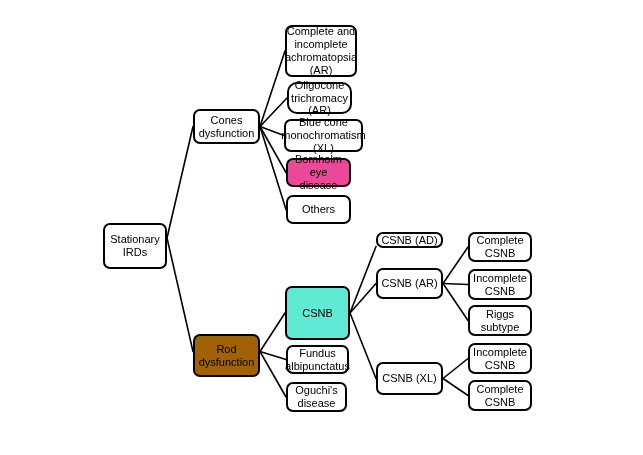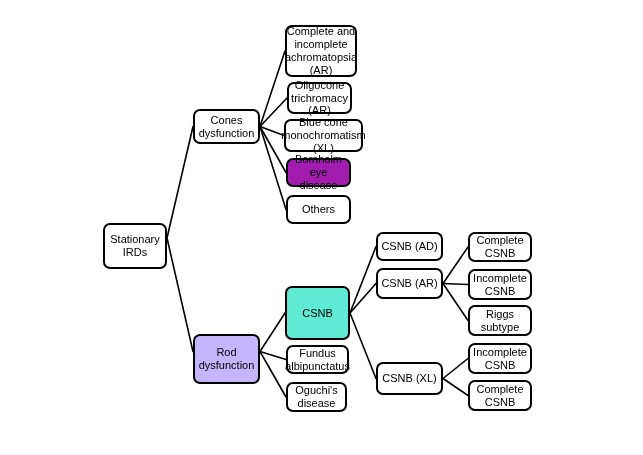--- a/index.html
+++ b/index.html
@@ -70,45 +70,45 @@
   <div id="nodes">
       <div class="node" style="left: 103px; top: 223px; width: 64px; height: 46px; border-color: rgb(0, 0, 0); background: rgb(255, 255, 255); color: rgb(0, 0, 0);">
         <span>Stationary IRDs</span>
       </div>
       <div class="node" style="left: 193px; top: 109px; width: 67px; height: 35px; border-color: rgb(0, 0, 0); background: rgb(255, 255, 255); color: rgb(0, 0, 0);">
         <span>Cones dysfunction</span>
       </div>
       <div class="node" style="left: 285px; top: 25px; width: 72px; height: 52px; border-color: rgb(0, 0, 0); background: rgb(255, 255, 255); color: rgb(0, 0, 0);">
         <span>Complete and incomplete achromatopsia (AR)</span>
       </div>
-      <div class="node" style="left: 287px; top: 82px; width: 65px; height: 32px; border-color: rgb(0, 0, 0); background: rgb(255, 255, 255); color: rgb(0, 0, 0);">
+      <div class="node" style="left: 287px; top: 82px; width: 65px; height: 32px; border-color: rgb(0, 0, 0); background: rgb(255, 255, 255); color: rgb(0, 0, 0); border-radius: 10px;">
         <span>Oligocone trichromacy (AR)</span>
       </div>
       <div class="node" style="left: 284px; top: 119px; width: 79px; height: 33px; border-color: rgb(0, 0, 0); background: rgb(255, 255, 255); color: rgb(0, 0, 0);">
         <span>Blue cone monochromatism (XL)</span>
       </div>
-      <div class="node" style="left: 286px; top: 158px; width: 65px; height: 29px; border-color: rgb(0, 0, 0); background: #a21caf; color: rgb(0, 0, 0);">
+      <div class="node" style="left: 286px; top: 158px; width: 65px; height: 29px; border-color: rgb(0, 0, 0); background: #ec4899; color: rgb(0, 0, 0);">
         <span>Bornholm eye disease</span>
       </div>
       <div class="node" style="left: 286px; top: 195px; width: 65px; height: 29px; border-color: rgb(0, 0, 0); background: rgb(255, 255, 255); color: rgb(0, 0, 0);">
         <span>Others</span>
       </div>
-      <div class="node" style="left: 193px; top: 334px; width: 67px; height: 50px; border-color: rgb(0, 0, 0); background: #c4b5fd; color: rgb(0, 0, 0);">
+      <div class="node" style="left: 193px; top: 334px; width: 67px; height: 43px; border-color: rgb(0, 0, 0); background: #a16207; color: rgb(0, 0, 0);">
         <span>Rod dysfunction</span>
       </div>
       <div class="node" style="left: 285px; top: 286px; width: 65px; height: 54px; border-color: rgb(0, 0, 0); background: #5eead4; color: rgb(0, 0, 0);">
         <span>CSNB</span>
       </div>
       <div class="node" style="left: 286px; top: 345px; width: 63px; height: 29px; border-color: rgb(0, 0, 0); background: rgb(255, 255, 255); color: rgb(0, 0, 0);">
         <span>Fundus albipunctatus</span>
       </div>
       <div class="node" style="left: 286px; top: 382px; width: 61px; height: 30px; border-color: rgb(0, 0, 0); background: rgb(255, 255, 255); color: rgb(0, 0, 0);">
         <span>Oguchi's disease</span>
       </div>
-      <div class="node" style="left: 376px; top: 232px; width: 67px; height: 29px; border-color: rgb(0, 0, 0); background: rgb(255, 255, 255); color: rgb(0, 0, 0);">
+      <div class="node" style="left: 376px; top: 232px; width: 67px; height: 16px; border-color: rgb(0, 0, 0); background: rgb(255, 255, 255); color: rgb(0, 0, 0);">
         <span>CSNB (AD)</span>
       </div>
       <div class="node" style="left: 376px; top: 268px; width: 67px; height: 31px; border-color: rgb(0, 0, 0); background: rgb(255, 255, 255); color: rgb(0, 0, 0);">
         <span>CSNB (AR)</span>
       </div>
       <div class="node" style="left: 376px; top: 362px; width: 67px; height: 33px; border-color: rgb(0, 0, 0); background: rgb(255, 255, 255); color: rgb(0, 0, 0);">
         <span>CSNB (XL)</span>
       </div>
       <div class="node" style="left: 468px; top: 232px; width: 64px; height: 30px; border-color: rgb(0, 0, 0); background: rgb(255, 255, 255); color: rgb(0, 0, 0);">
         <span>Complete CSNB</span>

